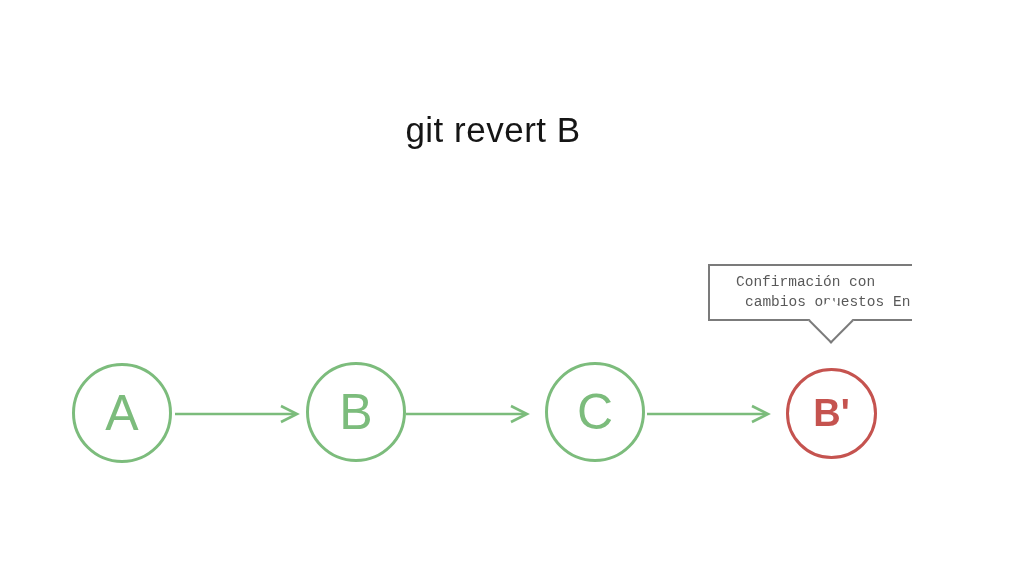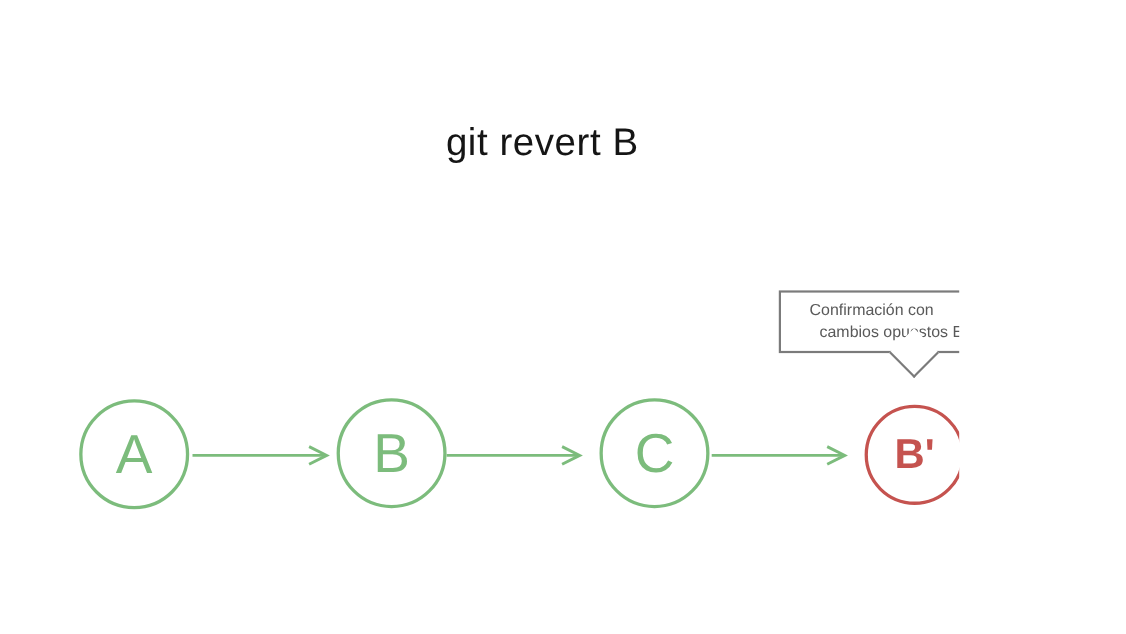--- a/index.html
+++ b/index.html
@@ -7,20 +7,21 @@
     padding: 0;
     background: #ffffff;
     font-family: "Liberation Sans", sans-serif;
   }
   #canvas {
     position: relative;
     width: 872px;
     height: 576px;
     background: #ffffff;
     overflow: hidden;
+    padding-left: 40px;
   }
 
   
   .diagram-title {
     position: absolute;
     left: 0;
     top: 110px;
     width: 986px;
     text-align: center;
     font-size: 35px;
@@ -42,20 +43,21 @@
     top: 265px;
     width: 312px;
     height: 56px;
   }
   .callout-2 {
     left: 708px;
     top: 264px;
     width: 243px;
     height: 57px;
     font-size: 14.5px;
+    font-family: Liberation Mono, monospace;
   }
   .callout-text-1 {
     position: absolute;
     left: 15px;
     top: 17px;
     white-space: nowrap;
   }
   .callout-line-1 {
     position: absolute;
     left: 26px;

